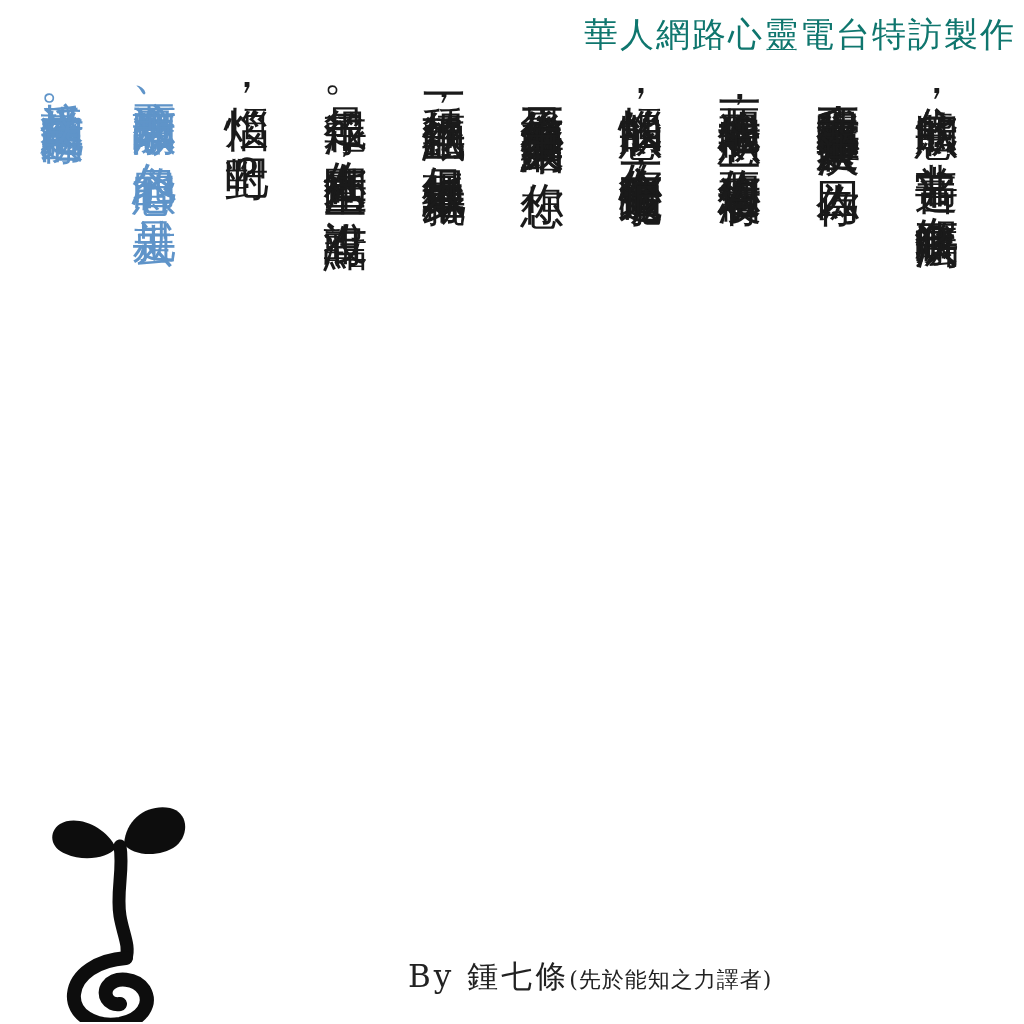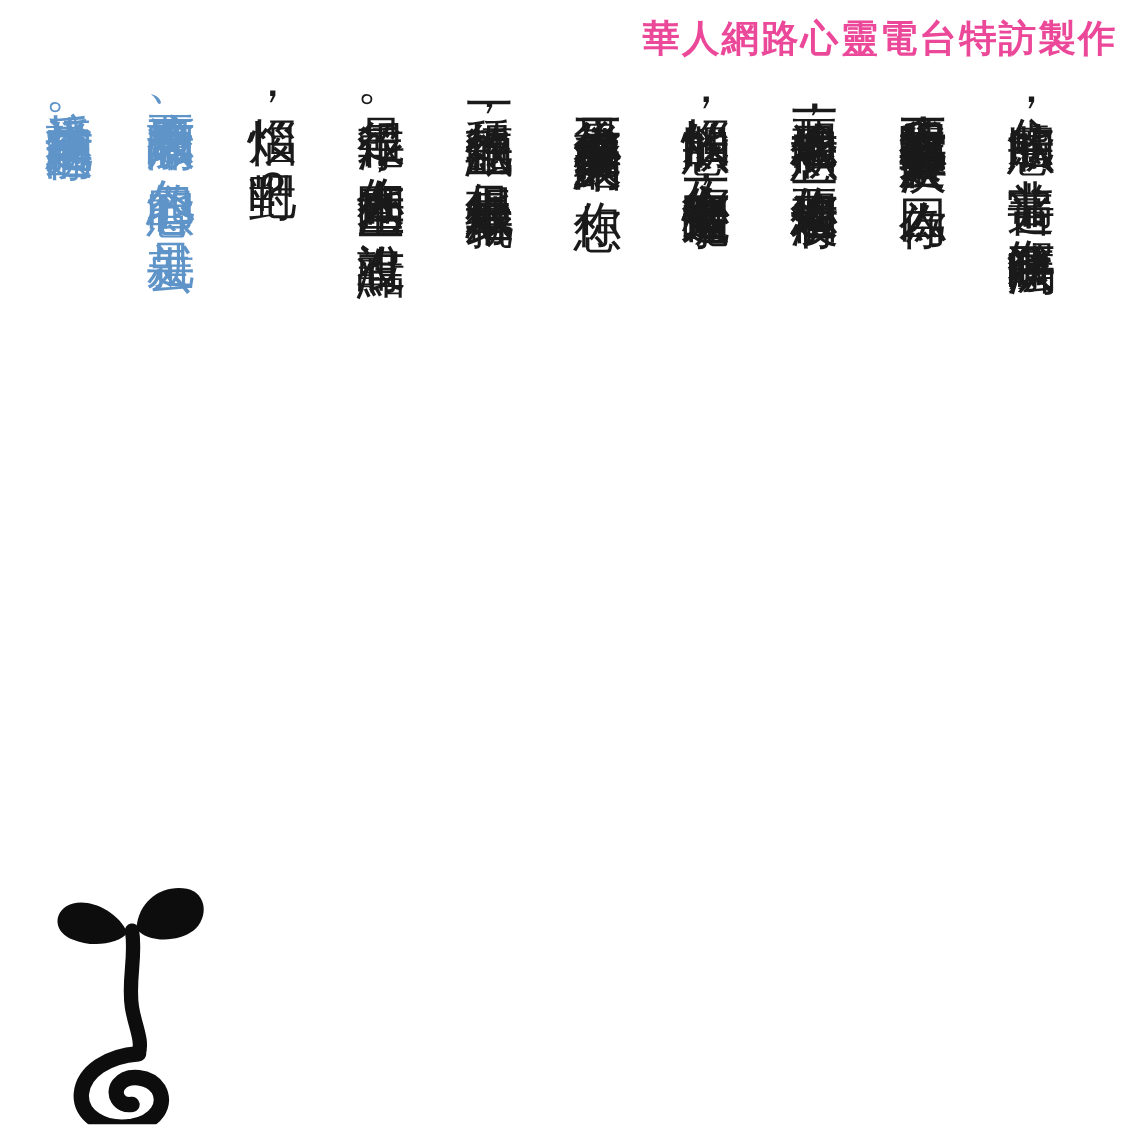--- a/index.html
+++ b/index.html
@@ -12,23 +12,22 @@
     overflow: hidden;
     font-family: "DejaVu Serif", "Liberation Serif", serif;
   }
   
   .credit {
     position: absolute;
     top: 12px;
     right: 8px;
     font-size: 34px;
     letter-spacing: 2px;
-    color: #ec4899;
+    color: #0f766e;
     white-space: nowrap;
-    font-weight: bold;
   }
   
   .quote-black {
     position: absolute;
     top: 72px;
     right: 38px;
     height: 892px;
     writing-mode: vertical-rl;
     text-orientation: upright;
     white-space: pre-line;
@@ -82,20 +81,23 @@
 想要追求一個狀態，你想要追求一個沒有
 煩惱的狀態，你心中你有這樣一個追求呢，
 最後你必然會穫得一個失敗的結果，你想
 一種很乾淨的紙，但是一張紙他本身就不
 是很乾淨。你在人世間生活，誰沒有一點
 煩惱，對吧？</div>
 
   <div class="quote-blue">應該要有更加敞開、包容的心態，就是去
 接受生活本來就是這樣的。</div>
 
+  <div class="byline">
+    <span class="name">By 鍾七條</span><span class="note">(先於能知之力譯者)</span>
+  </div>
 
   <svg class="sprout" viewBox="0 0 182 226" xmlns="http://www.w3.org/2000/svg" aria-hidden="true">
 
     <path d="M88 52 C78 30 48 18 32 28 C20 36 22 52 38 58 C56 66 80 62 88 52 Z" fill="#0d0d0d"></path>
 
     <path d="M96 48 C98 22 120 8 142 12 C160 16 162 38 148 50 C132 62 104 60 96 48 Z" fill="#0d0d0d"></path>
 
     <path d="M92 50 C96 74 88 96 92 120 C95 138 102 150 98 162" fill="none" stroke="#0d0d0d" stroke-width="13" stroke-linecap="round"></path>
 
     <path d="M98 162 C70 164 48 178 46 198 C44 218 66 232 92 228 C114 224 124 208 116 194 C108 182 88 180 80 190 C74 198 80 210 92 208" fill="none" stroke="#0d0d0d" stroke-width="14" stroke-linecap="round"></path>

